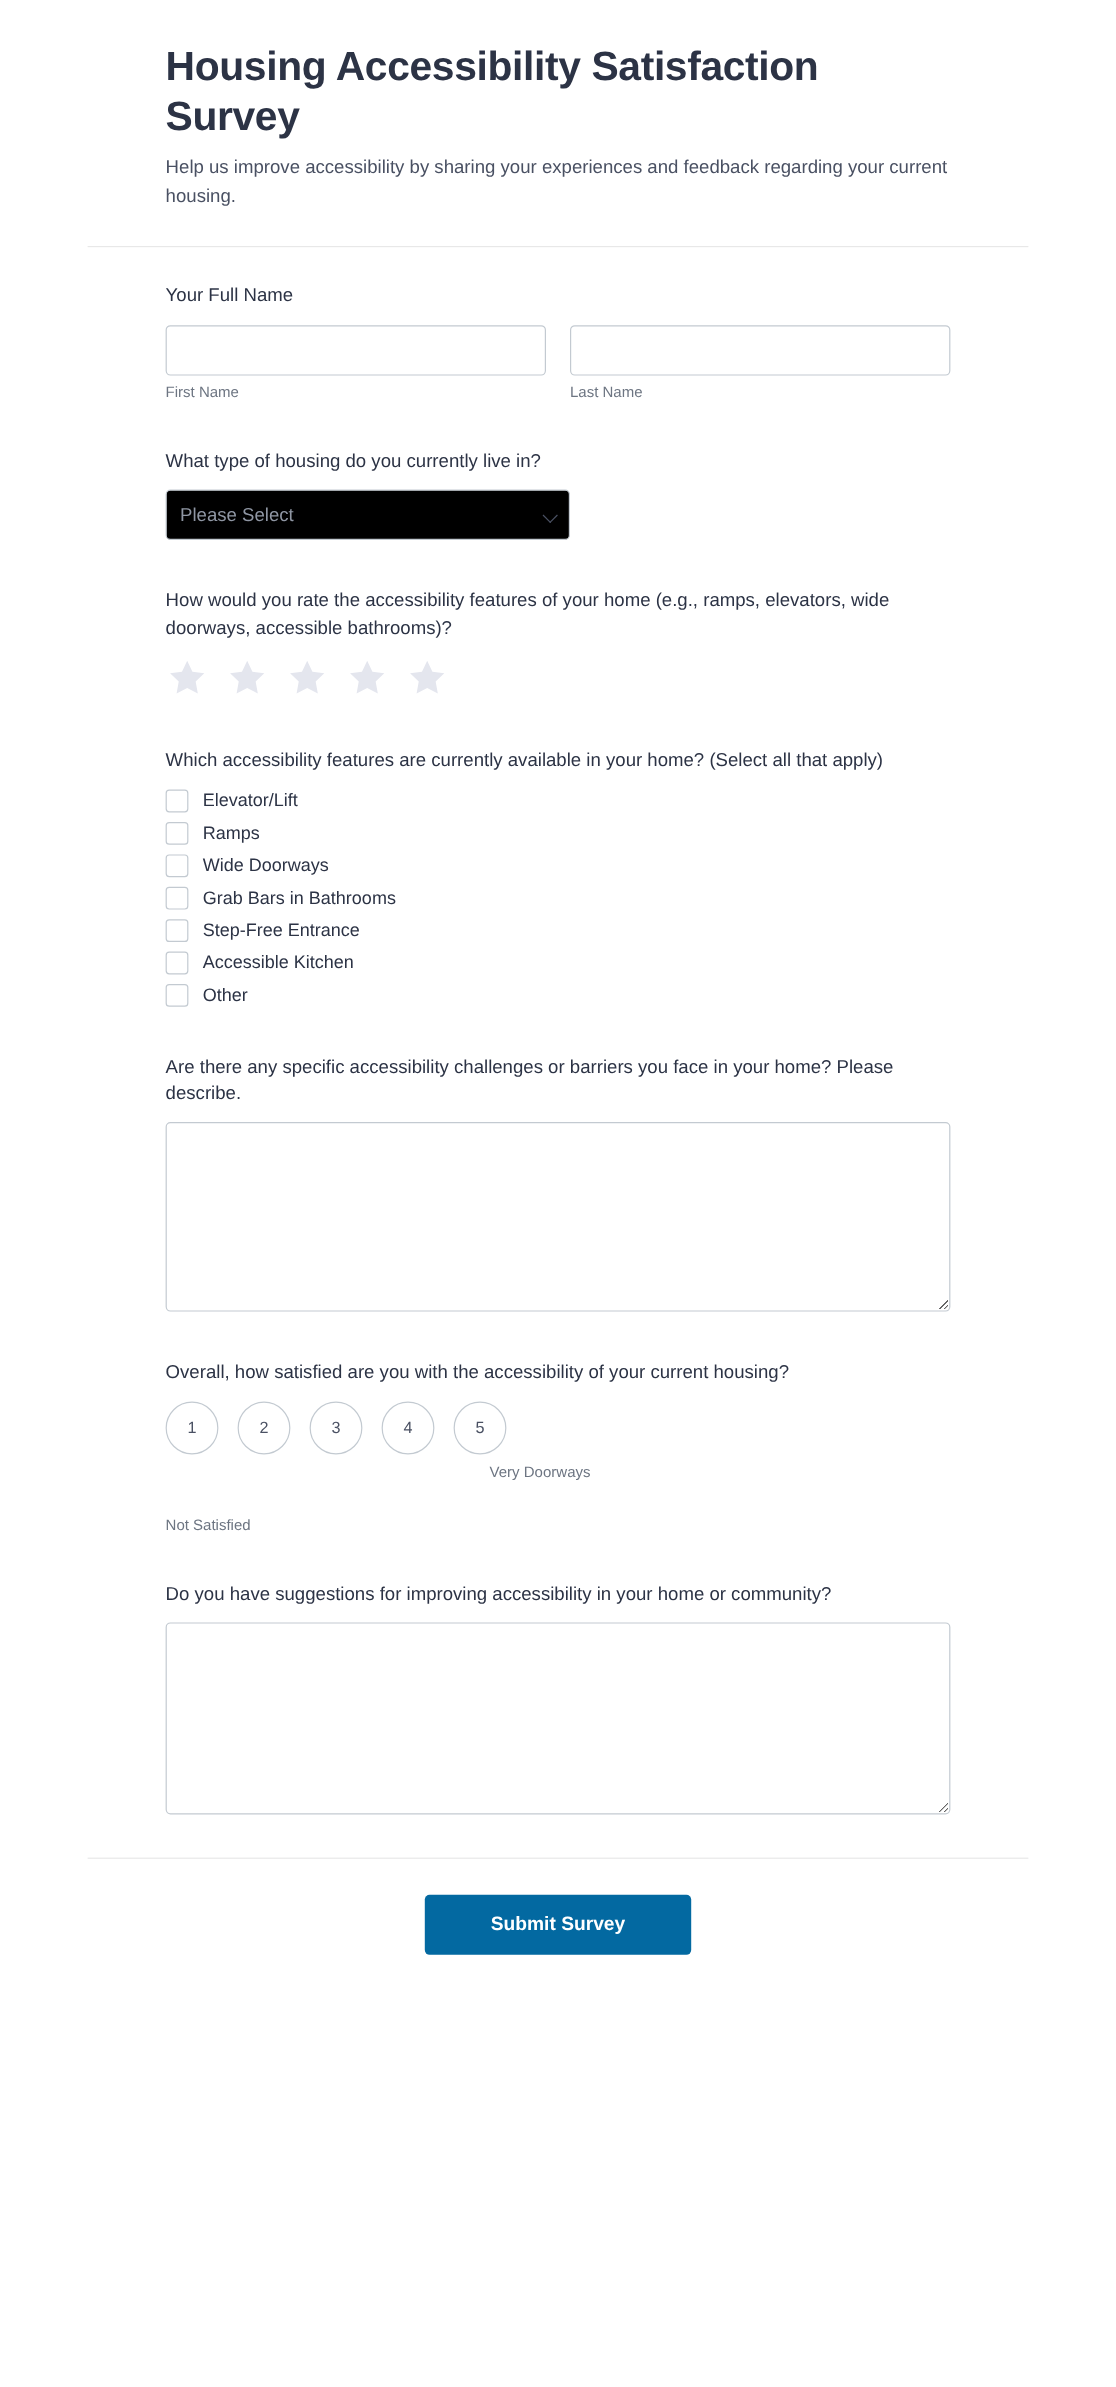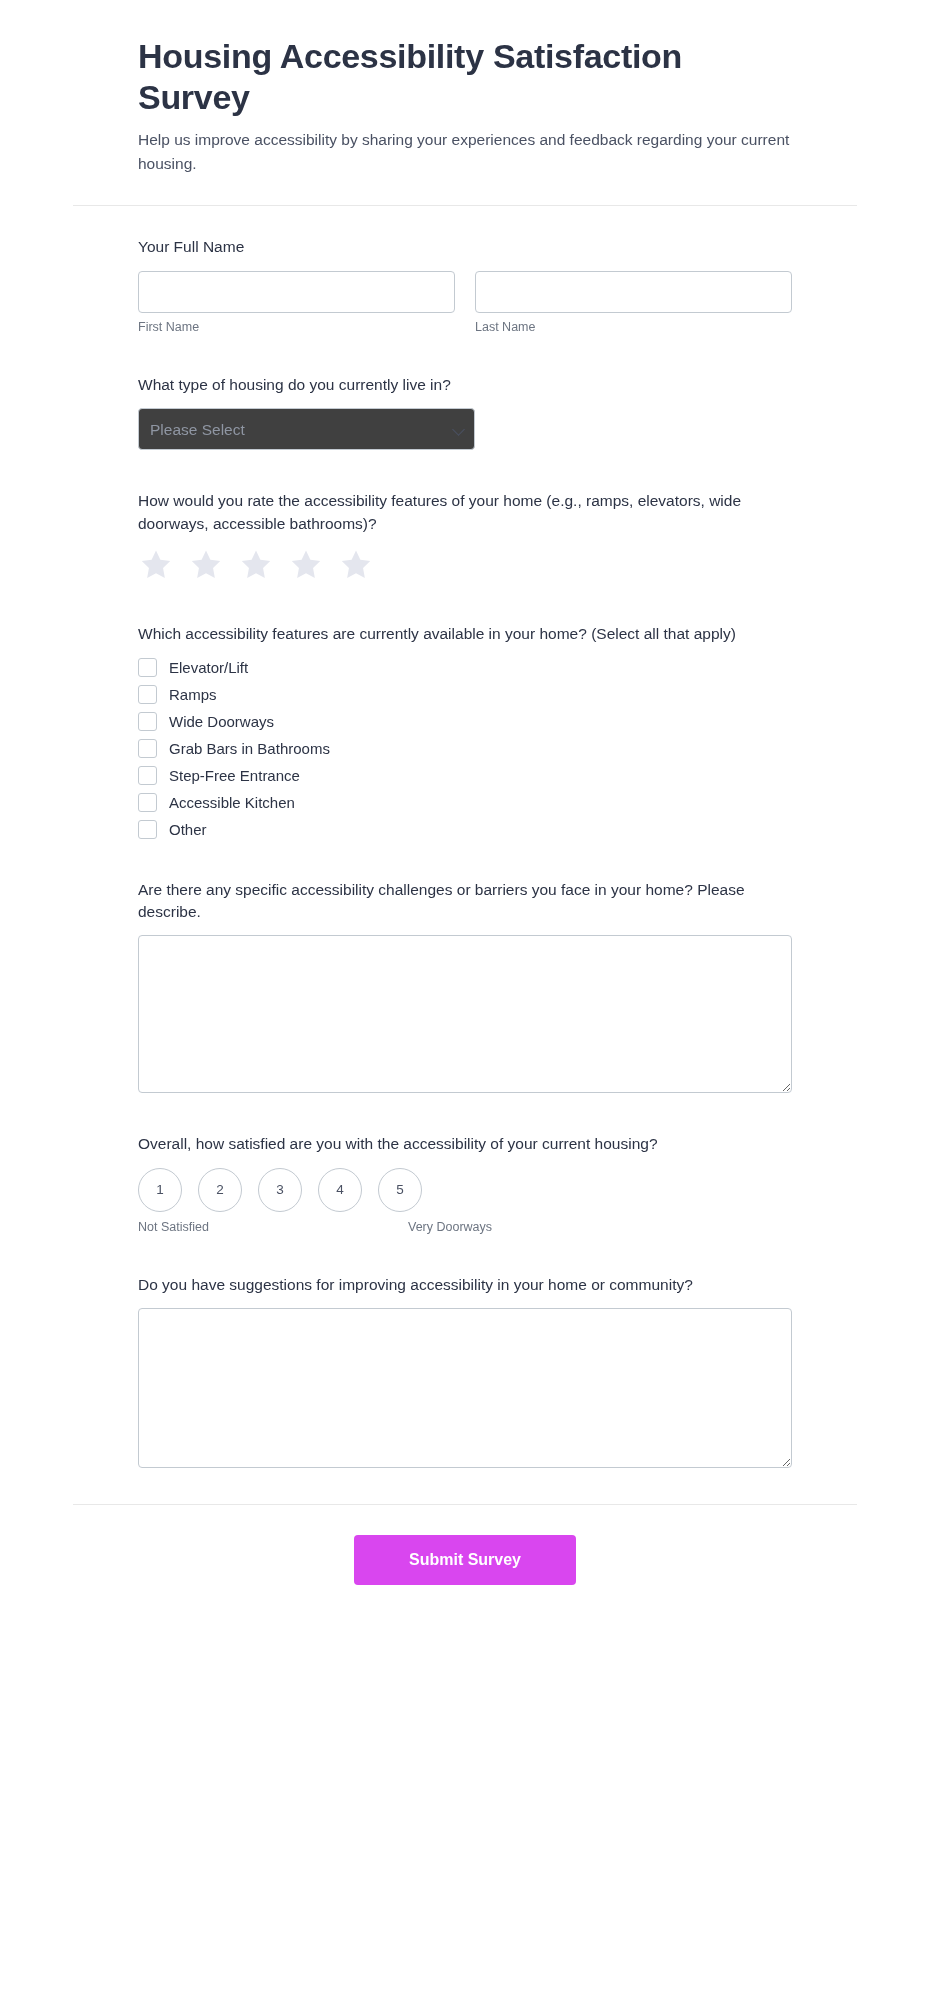--- a/index.html
+++ b/index.html
@@ -77,21 +77,21 @@
   
   .select-wrap {
     position: relative;
     width: 337px;
   }
   select.styled-select {
     width: 100%;
     height: 42px;
     border: 1px solid #c3cad1;
     border-radius: 4px;
-    background: #404040;
+    background: #000000;
     font-size: 15.5px;
     color: #8f96a3;
     padding: 0 30px 0 11px;
     font-family: "Liberation Sans", sans-serif;
     appearance: none;
     -webkit-appearance: none;
     outline: none;
   }
   .chev {
     position: absolute;
@@ -158,30 +158,30 @@
     align-items: center;
     justify-content: center;
     font-family: "Liberation Sans", sans-serif;
   }
   .scale-legend {
     display: flex;
     margin-top: 8px;
     font-size: 12.5px;
     color: #6d7582;
   }
-  .legend-left { width: 270px; }
+  .legend-left { width: 270px; margin-top: 44px; }
   
   .form-footer {
     border-top: 1px solid #e8e8e8;
     padding: 30px 0 40px 0;
     display: flex;
     justify-content: center;
   }
   .submit-btn {
-    background: #d946ef;
+    background: #0369a1;
     color: #fff;
     border: none;
     border-radius: 4px;
     font-size: 16px;
     font-weight: bold;
     padding: 16px 40px;
     cursor: pointer;
     font-family: "Liberation Sans", sans-serif;
     min-width: 222px;
   }

